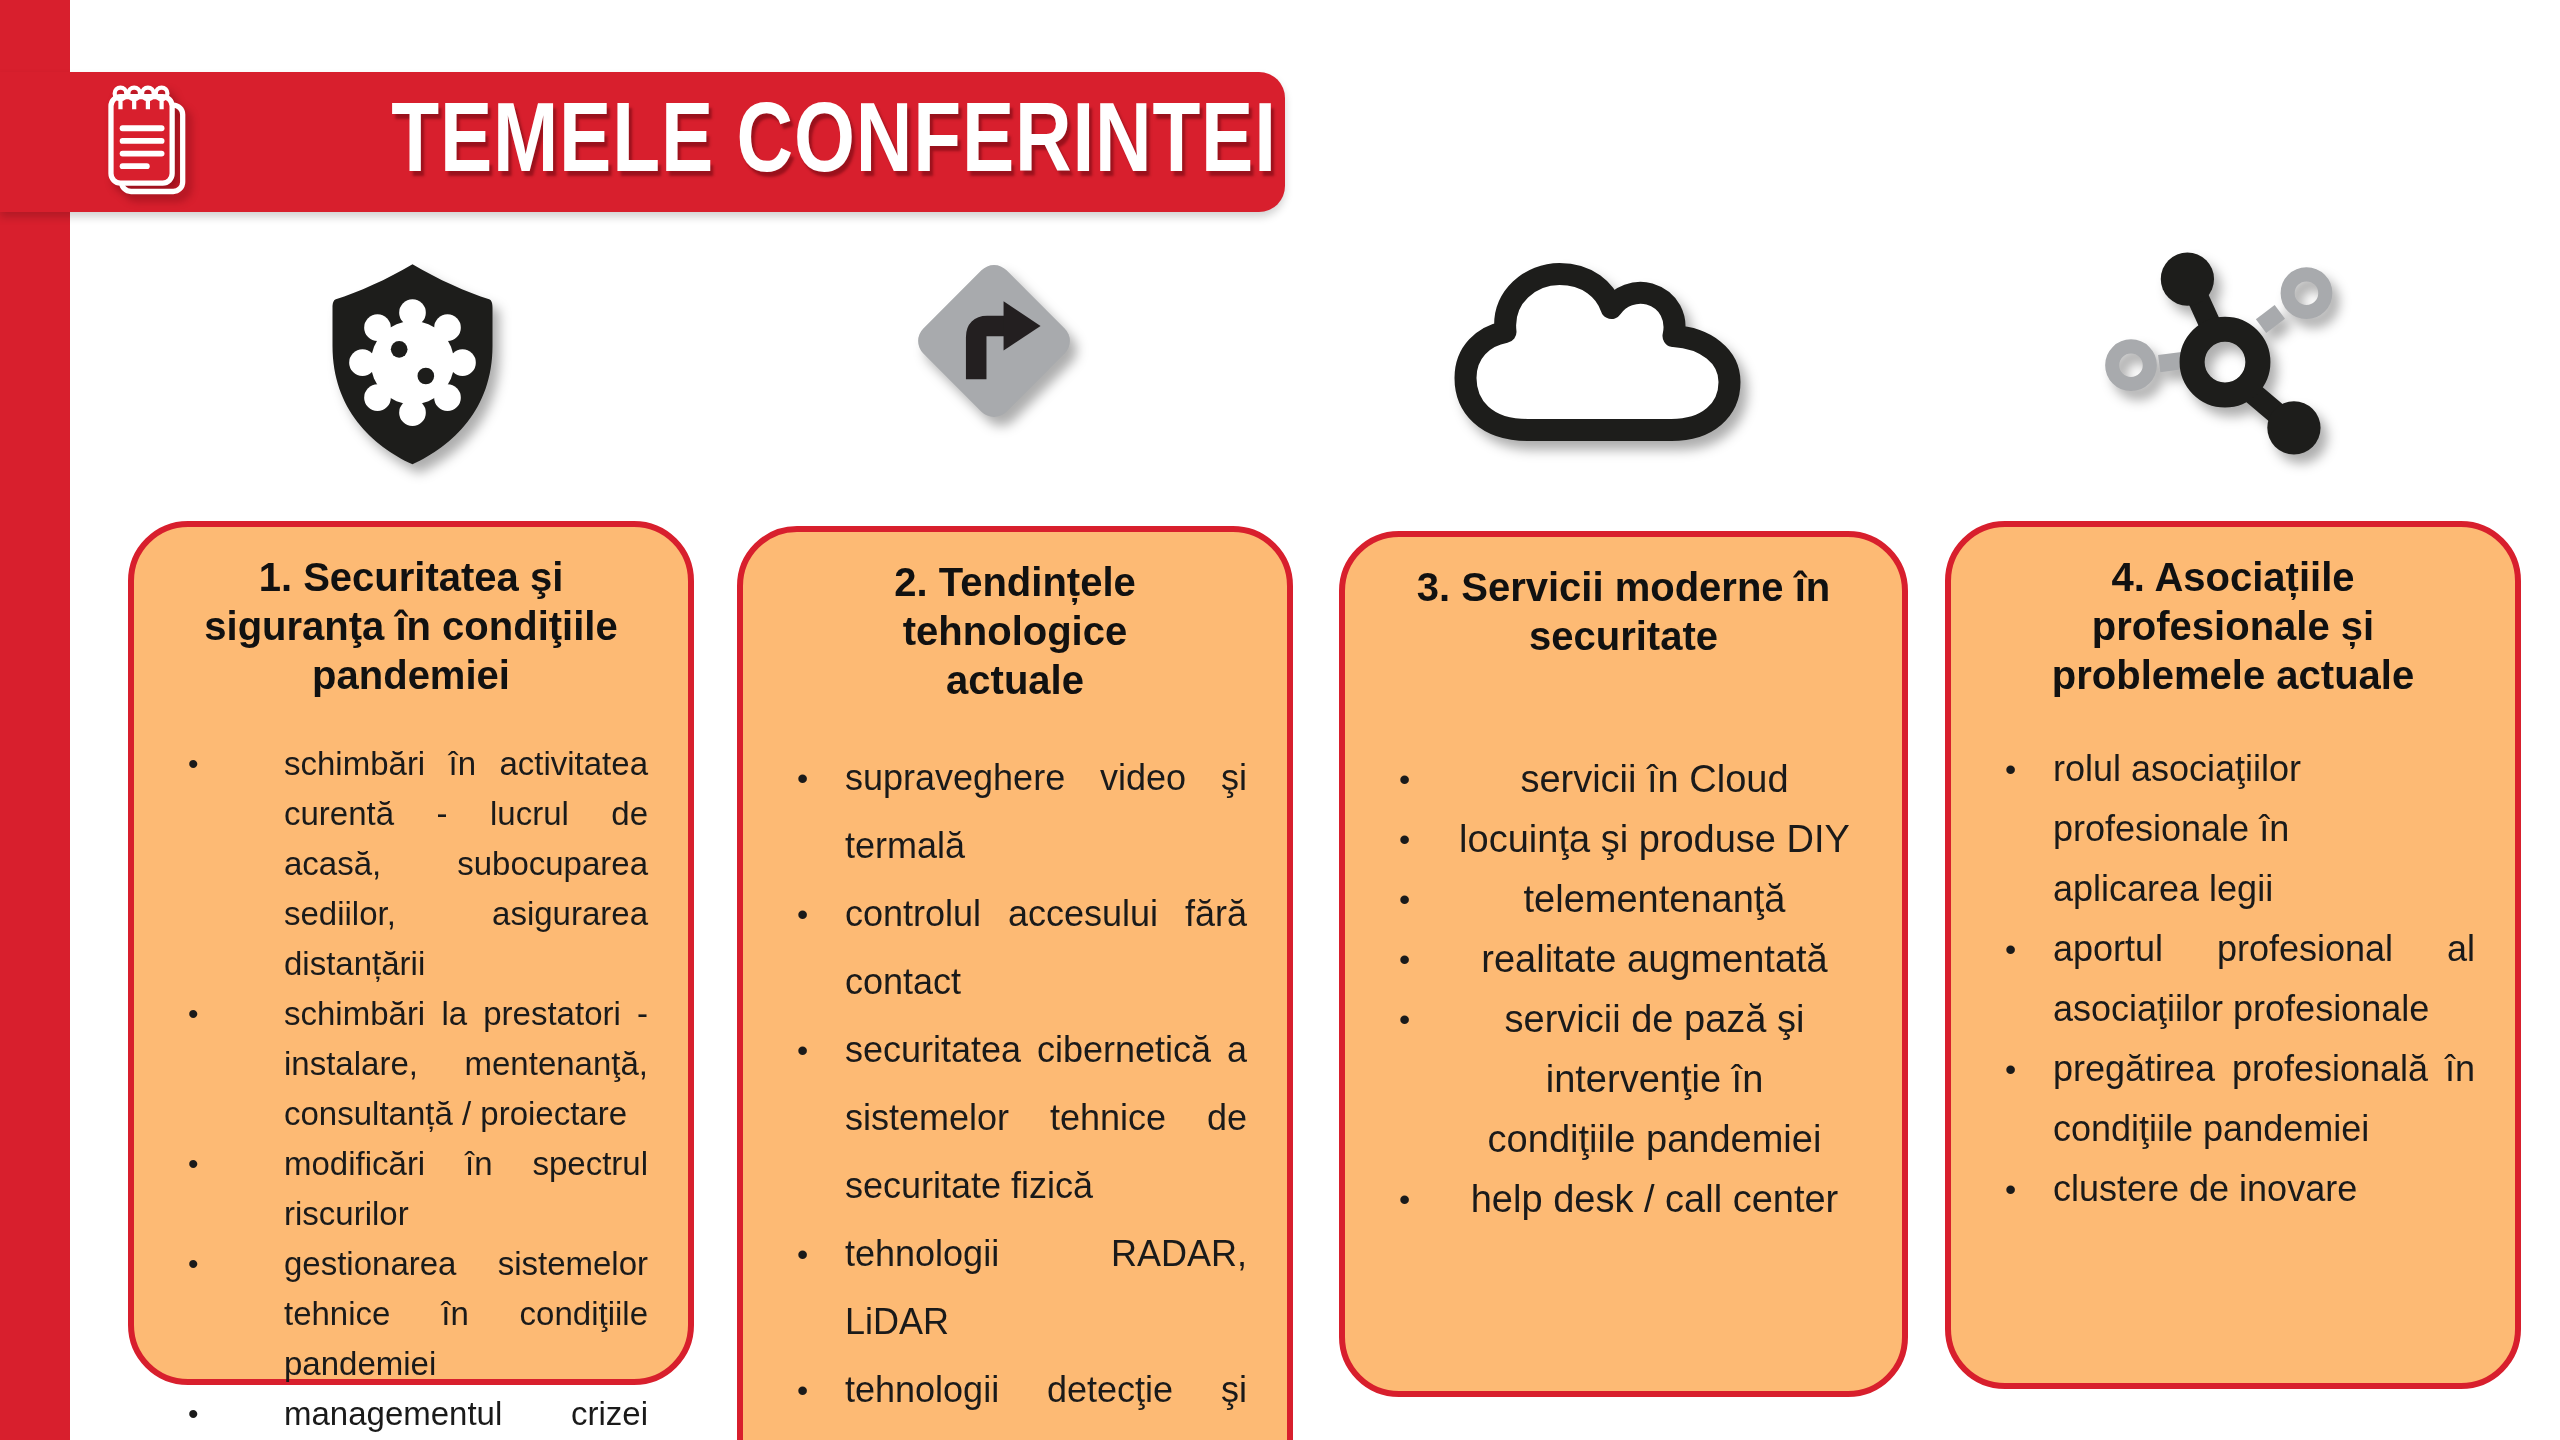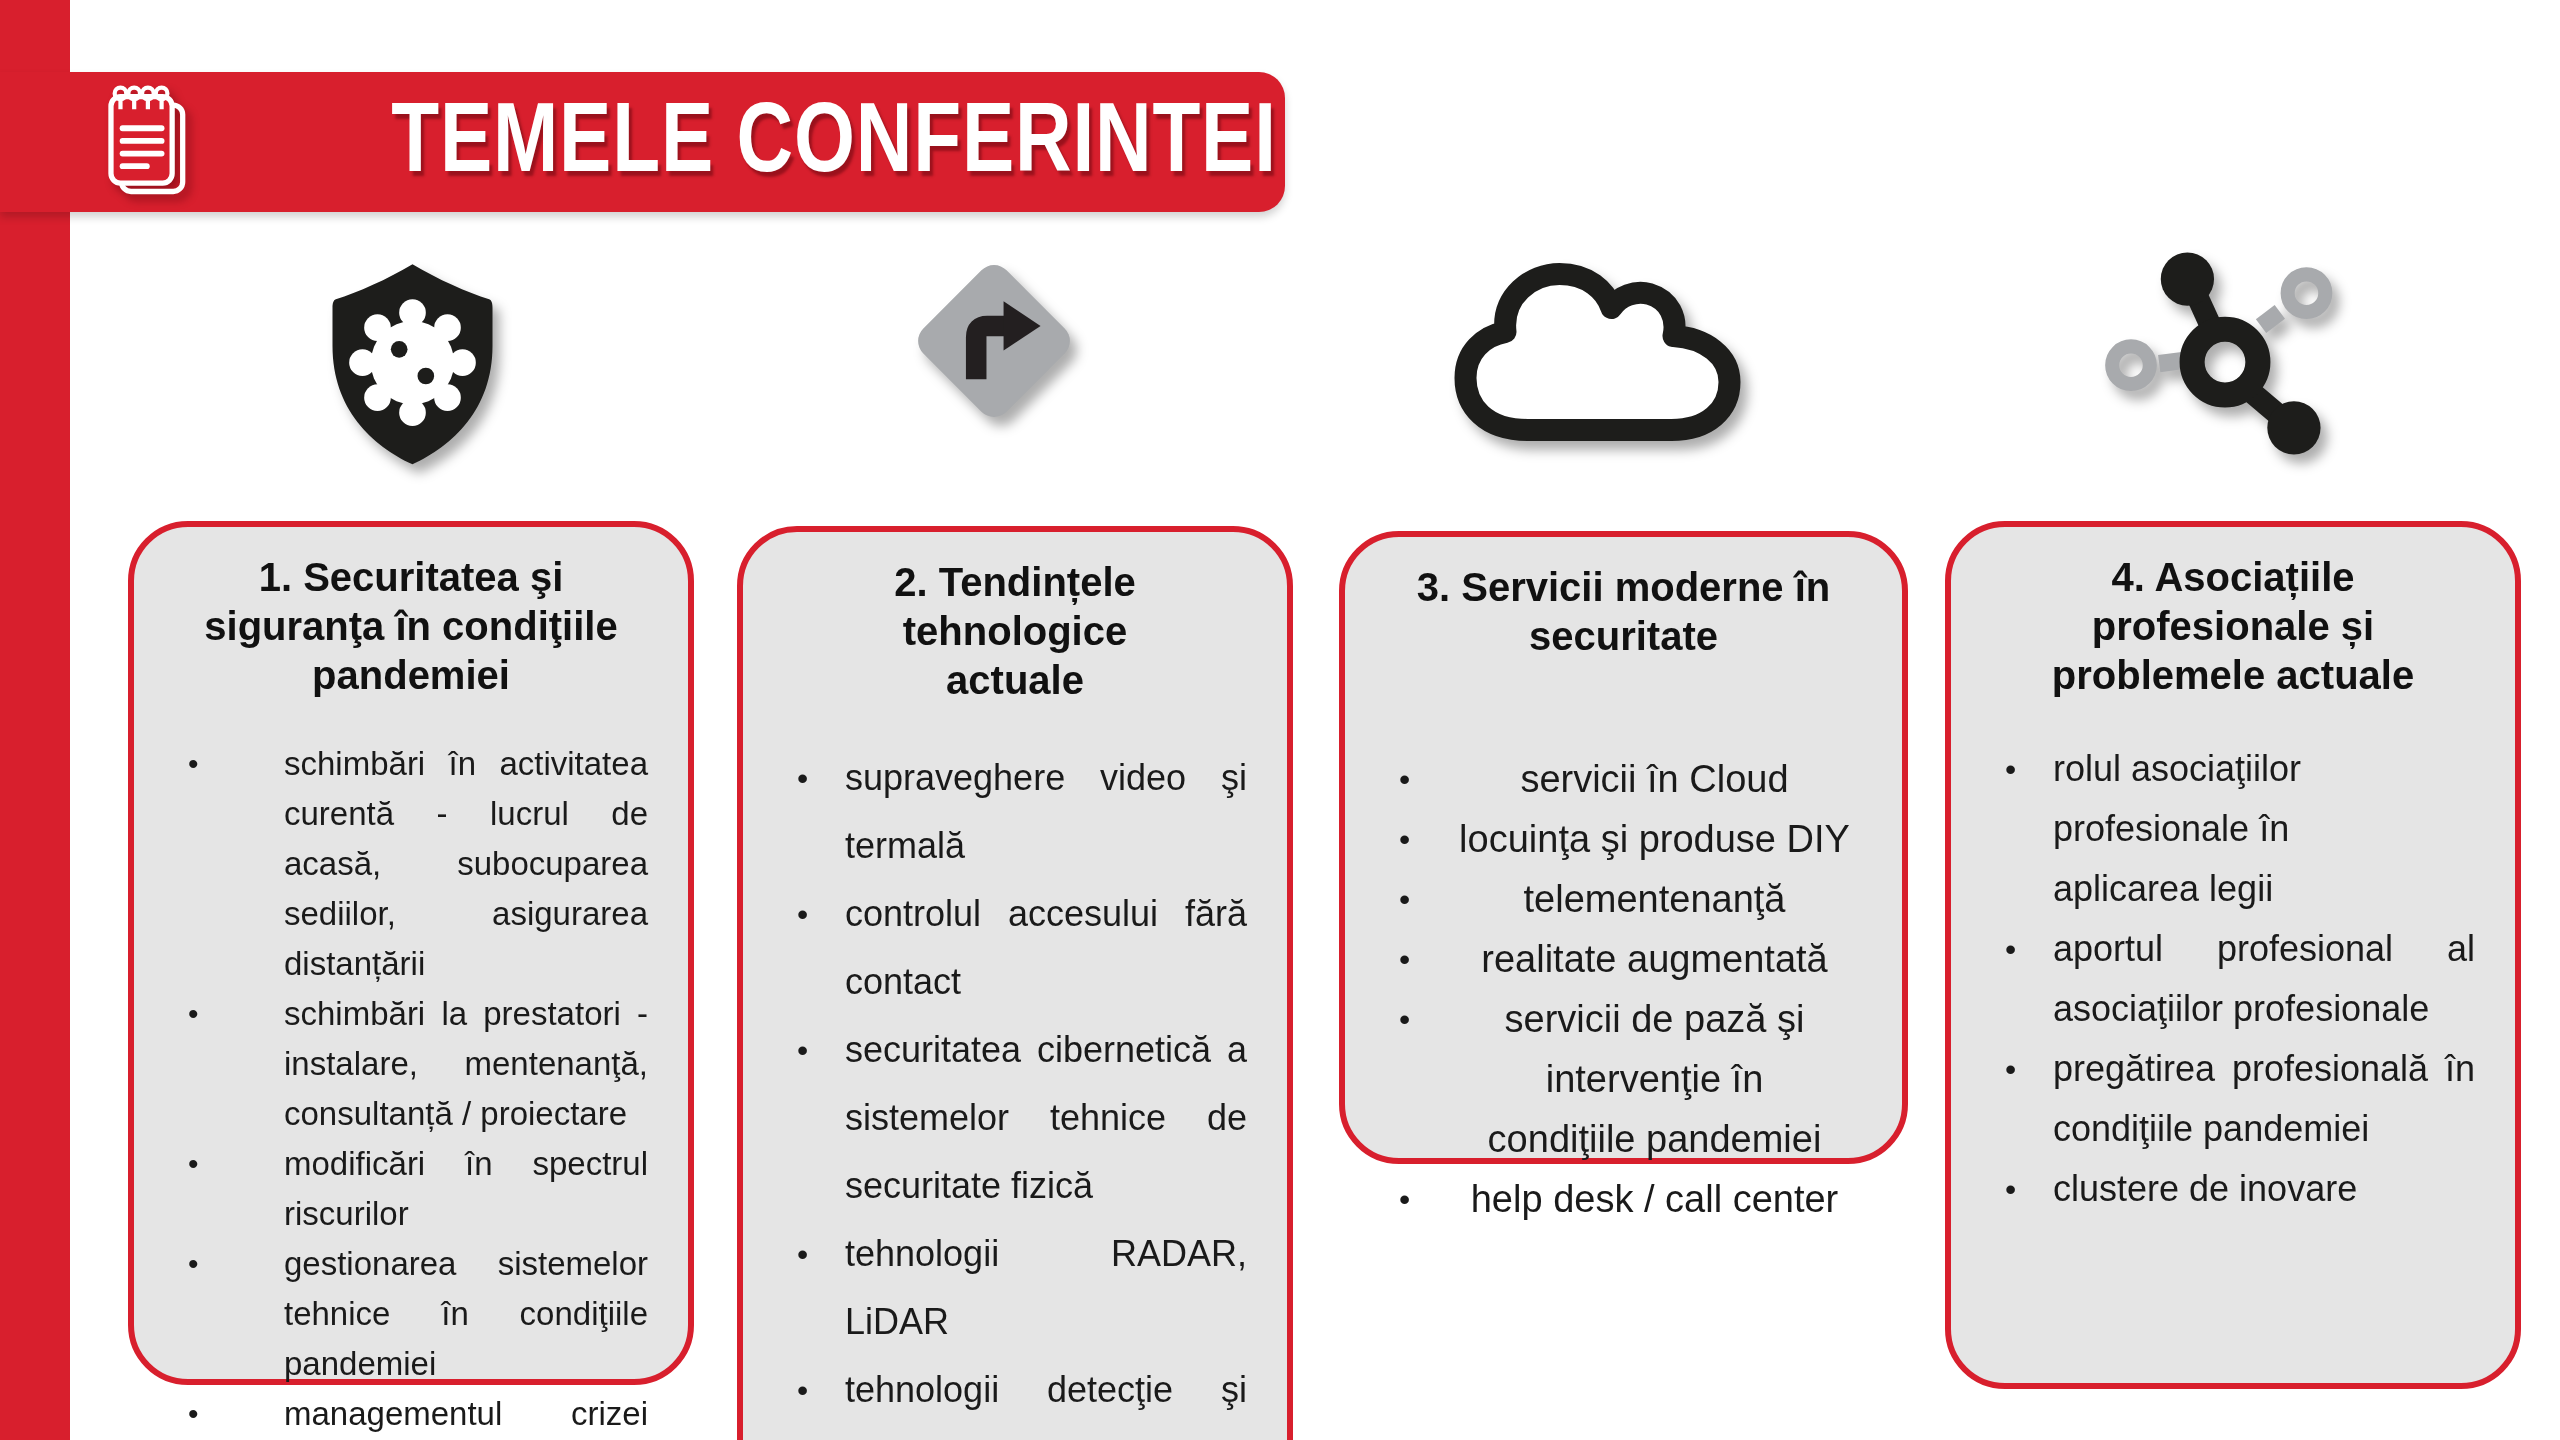--- a/index.html
+++ b/index.html
@@ -22,25 +22,25 @@
            filter:drop-shadow(5px 6px 4px rgba(80,0,8,0.45));}
 
   
   .big-icon{position:absolute;filter:drop-shadow(7px 9px 6px rgba(0,0,0,0.32));}
   .icon-shield{left:310px;top:256px;width:205px;height:220px;}
   .icon-diamond{left:905px;top:252px;width:178px;height:178px;}
   .icon-cloud{left:1445px;top:256px;width:305px;height:200px;}
   .icon-network{left:2075px;top:243px;width:300px;height:235px;}
 
   
-  .card{position:absolute;background:#e5e5e5;border:6px solid #d81f2d;border-radius:60px;
+  .card{position:absolute;background:#fdba74;border:6px solid #d81f2d;border-radius:60px;
         box-sizing:border-box;padding:26px 40px 20px 40px;}
   .card1{left:128px;top:521px;width:566px;height:864px;}
   .card2{left:737px;top:526px;width:556px;height:1019px;}
-  .card3{left:1339px;top:531px;width:569px;height:633px;}
+  .card3{left:1339px;top:531px;width:569px;height:866px;}
   .card4{left:1945px;top:521px;width:576px;height:868px;}
 
   .card-title{font-size:40px;font-weight:bold;line-height:1.22;text-align:center;
               white-space:pre-line;min-height:186px;color:#111111;}
 
   ul.bullets{list-style:none;margin:0;padding:0;}
   ul.bullets li{display:flex;align-items:flex-start;}
   .dot{flex:0 0 62px;padding-left:14px;box-sizing:border-box;color:#1a1a1a;}
   .btxt{flex:1 1 auto;white-space:pre-line;}
 

